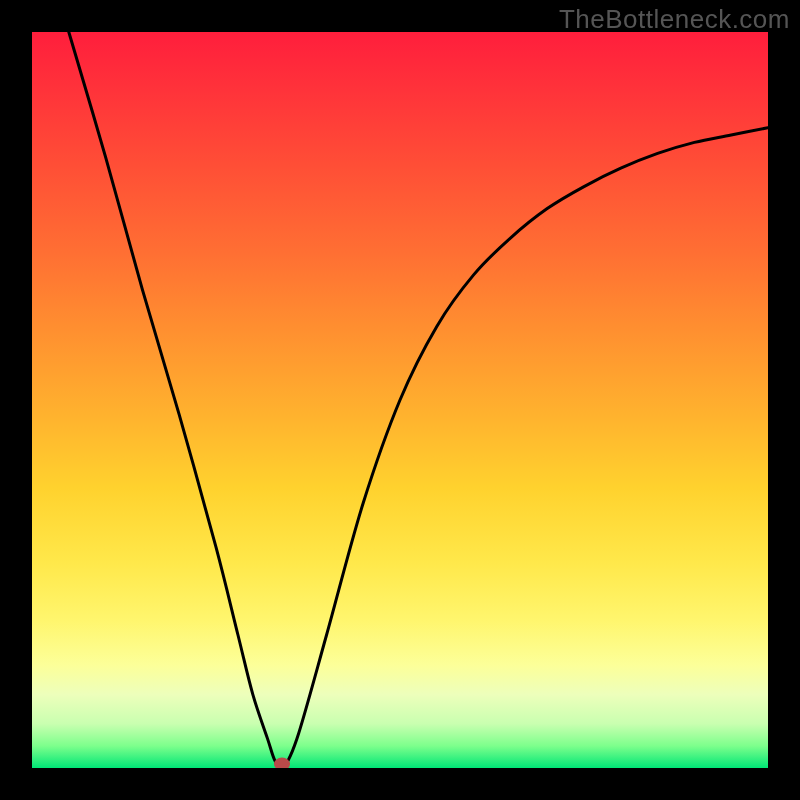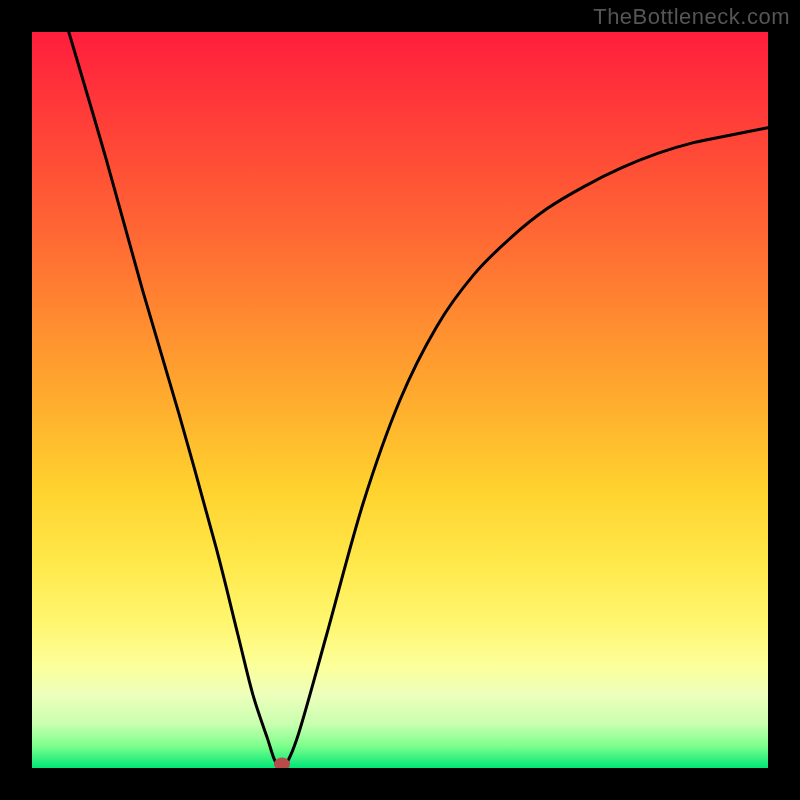--- a/index.html
+++ b/index.html
@@ -15,21 +15,21 @@
     position: relative;
     width: 800px;
     height: 800px;
     background: #000;
   }
   .watermark {
     position: absolute;
     top: 4px;
     right: 10px;
     color: #555;
-    font-size: 22px;
+    font-size: 26px;
     font-weight: 500;
     letter-spacing: 0.5px;
     z-index: 5;
   }
   .plot-area {
     position: absolute;
     left: 32px;
     top: 32px;
     width: 736px;
     height: 736px;

